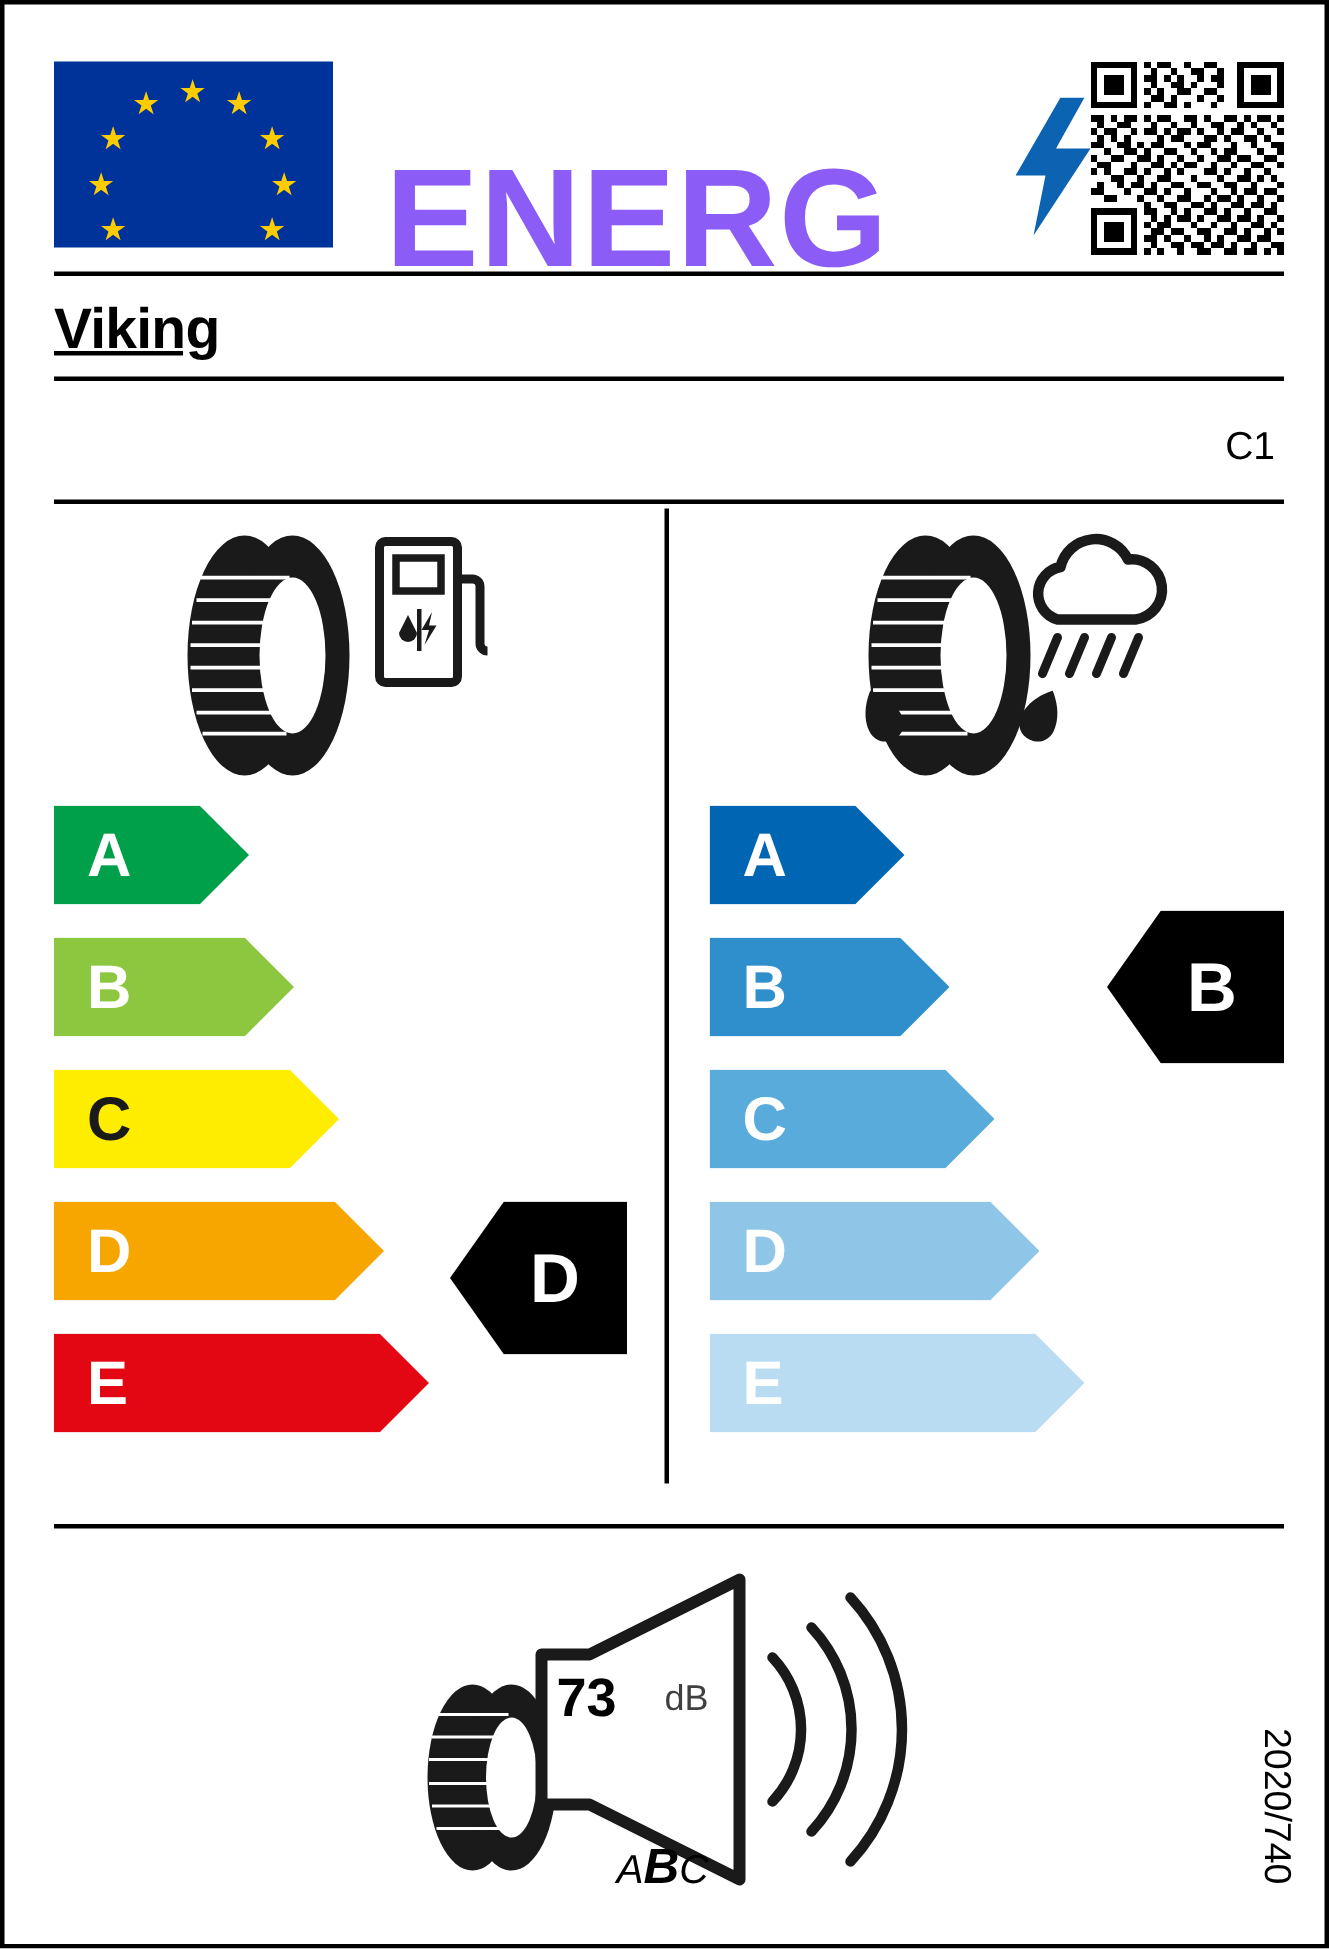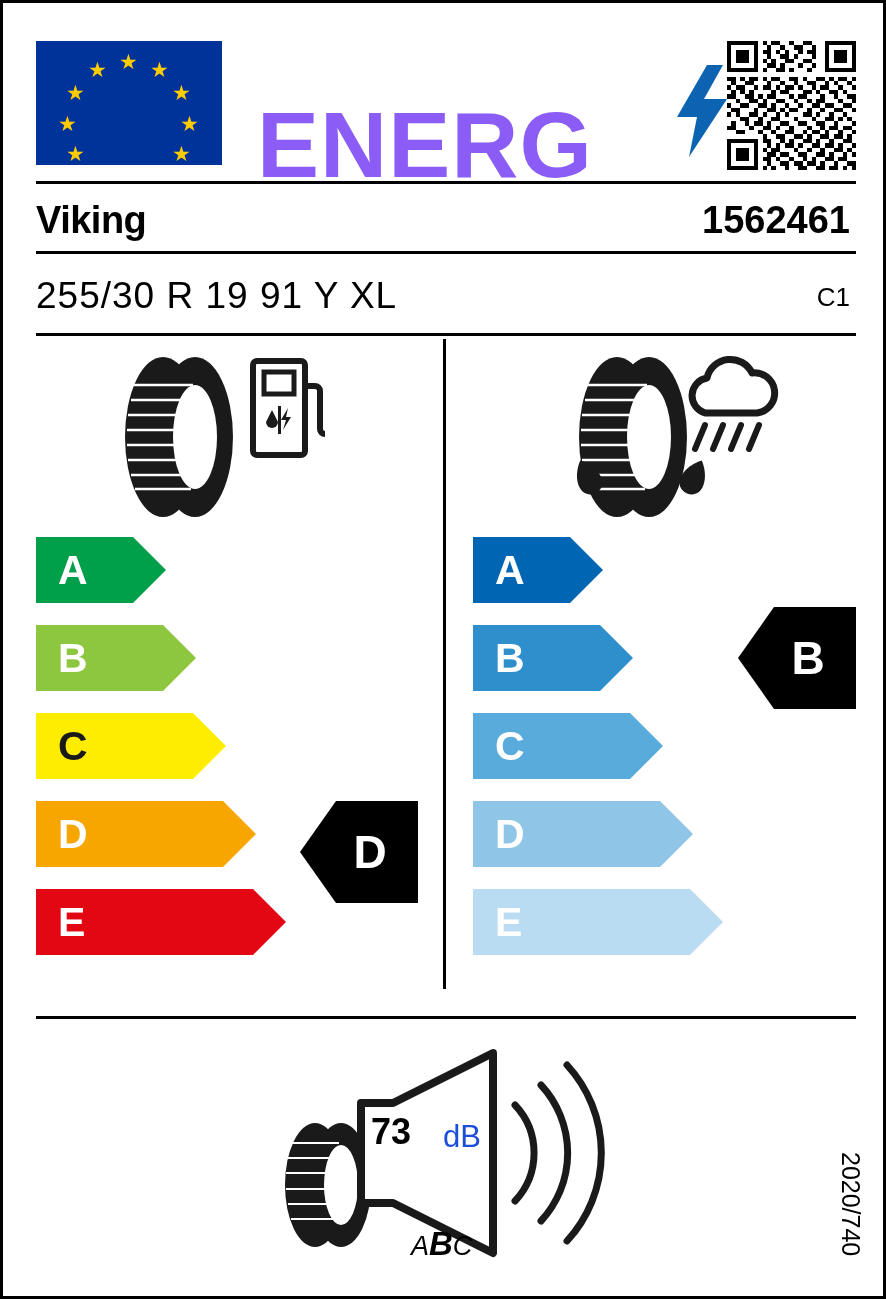--- a/index.html
+++ b/index.html
@@ -72,20 +72,21 @@
     left: 33px;
     width: 820px;
   }
   .brand {
     position: absolute;
     left: 33px; top: 196px;
     font-size: 38px;
     font-weight: bold;
     color: #000;
     letter-spacing: -0.5px;
+    text-decoration: underline;
   }
   .code {
     position: absolute;
     right: 33px; top: 196px;
     font-size: 38px;
     font-weight: bold;
     color: #000;
     letter-spacing: 0px;
   }
   .size {
@@ -150,22 +151,22 @@
   .db-value {
     position: absolute;
     left: 368px; top: 1108px;
     font-size: 36px;
     font-weight: bold;
     color: #000;
   }
   .db-unit {
     position: absolute;
     left: 440px; top: 1116px;
-    font-size: 31px;
-    color: #1d4ed8;
+    font-size: 24px;
+    color: #404040;
   }
   .abc {
     position: absolute;
     left: 408px; top: 1222px;
     font-size: 27px;
     color: #000;
     font-style: italic;
   }
   .abc b { font-size: 33px; }
 
@@ -437,22 +438,20 @@
       </svg>
     </div>
   </div>
 
   <div class="rule" style="top:178px;"></div>
   <div class="rule" style="top:248px;"></div>
   <div class="rule" style="top:330px;"></div>
   <div class="rule noise-rule" style="top:1013px;"></div>
 
   <div class="brand">Viking</div>
-  <div class="code">1562461</div>
-  <div class="size">255/30 R 19 91 Y XL</div>
   <div class="class">C1</div>
 
   <div class="vdivider"></div>
 
   <div class="icon-box" style="left:120px; top:352px;">
     <svg width="120" height="165" viewBox="0 0 120 165">
       <g fill="#1a1a1a">
         <ellipse cx="40" cy="82" rx="38" ry="80"></ellipse>
         <ellipse cx="72" cy="82" rx="38" ry="80"></ellipse>
       </g>

